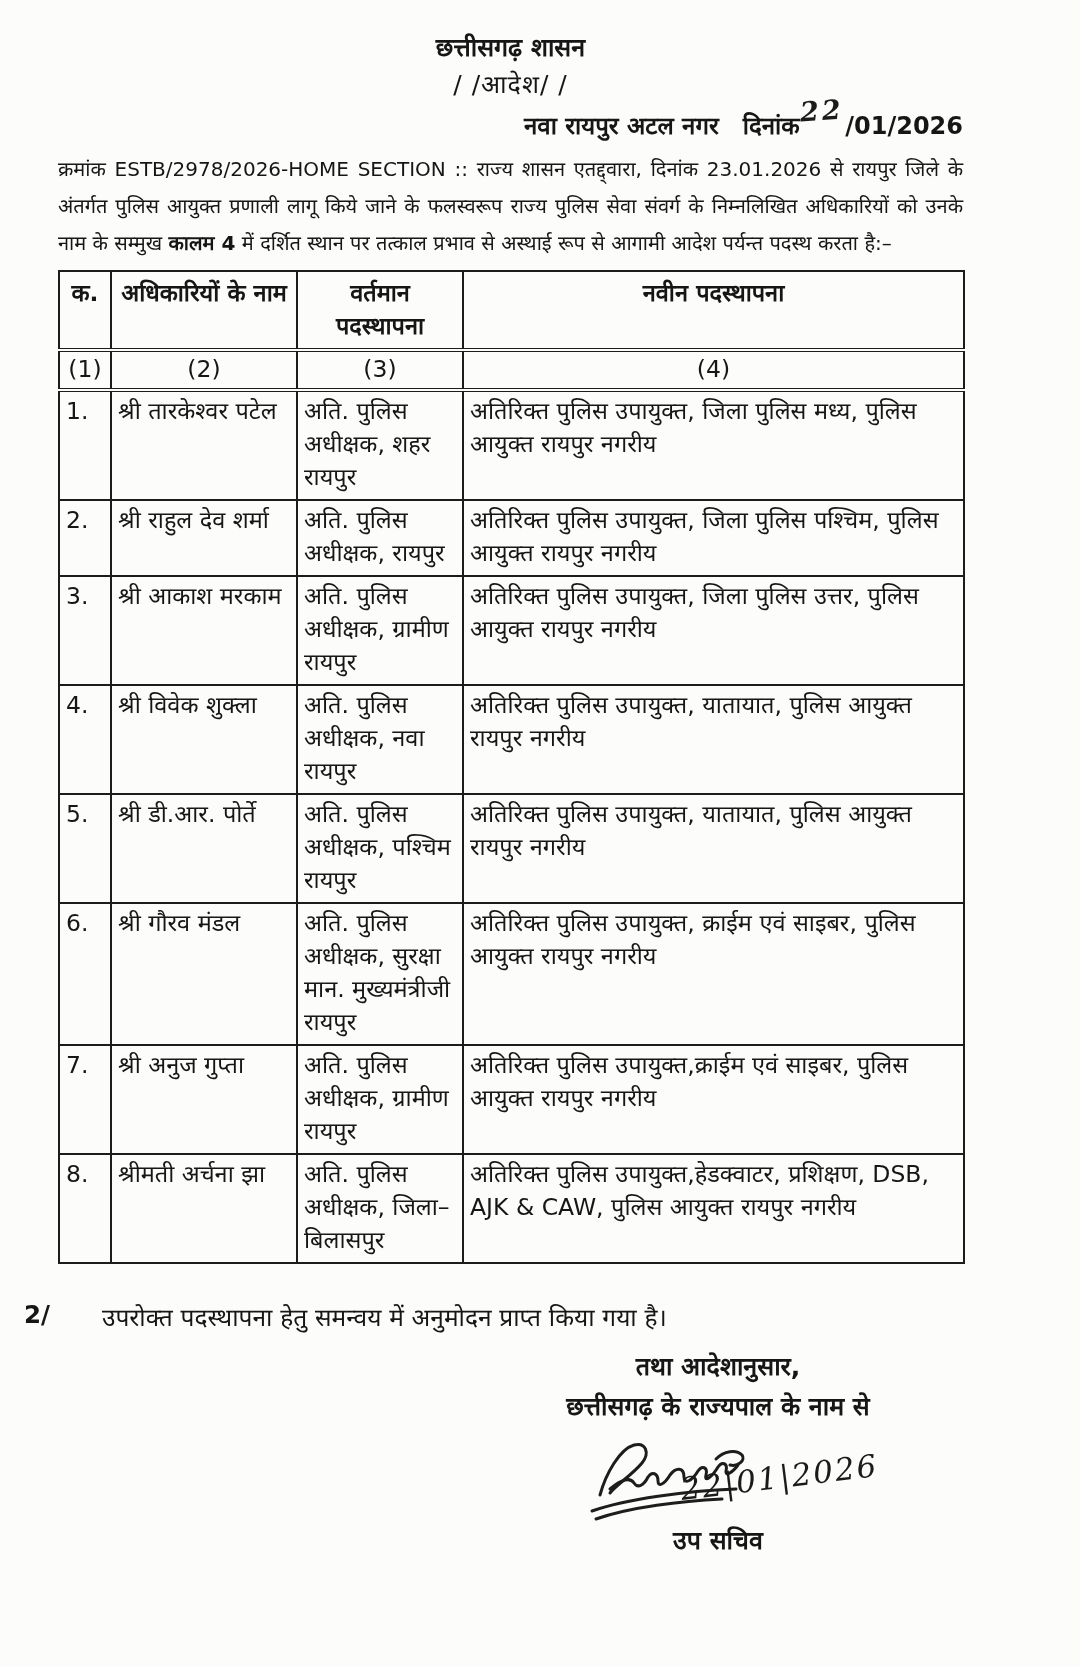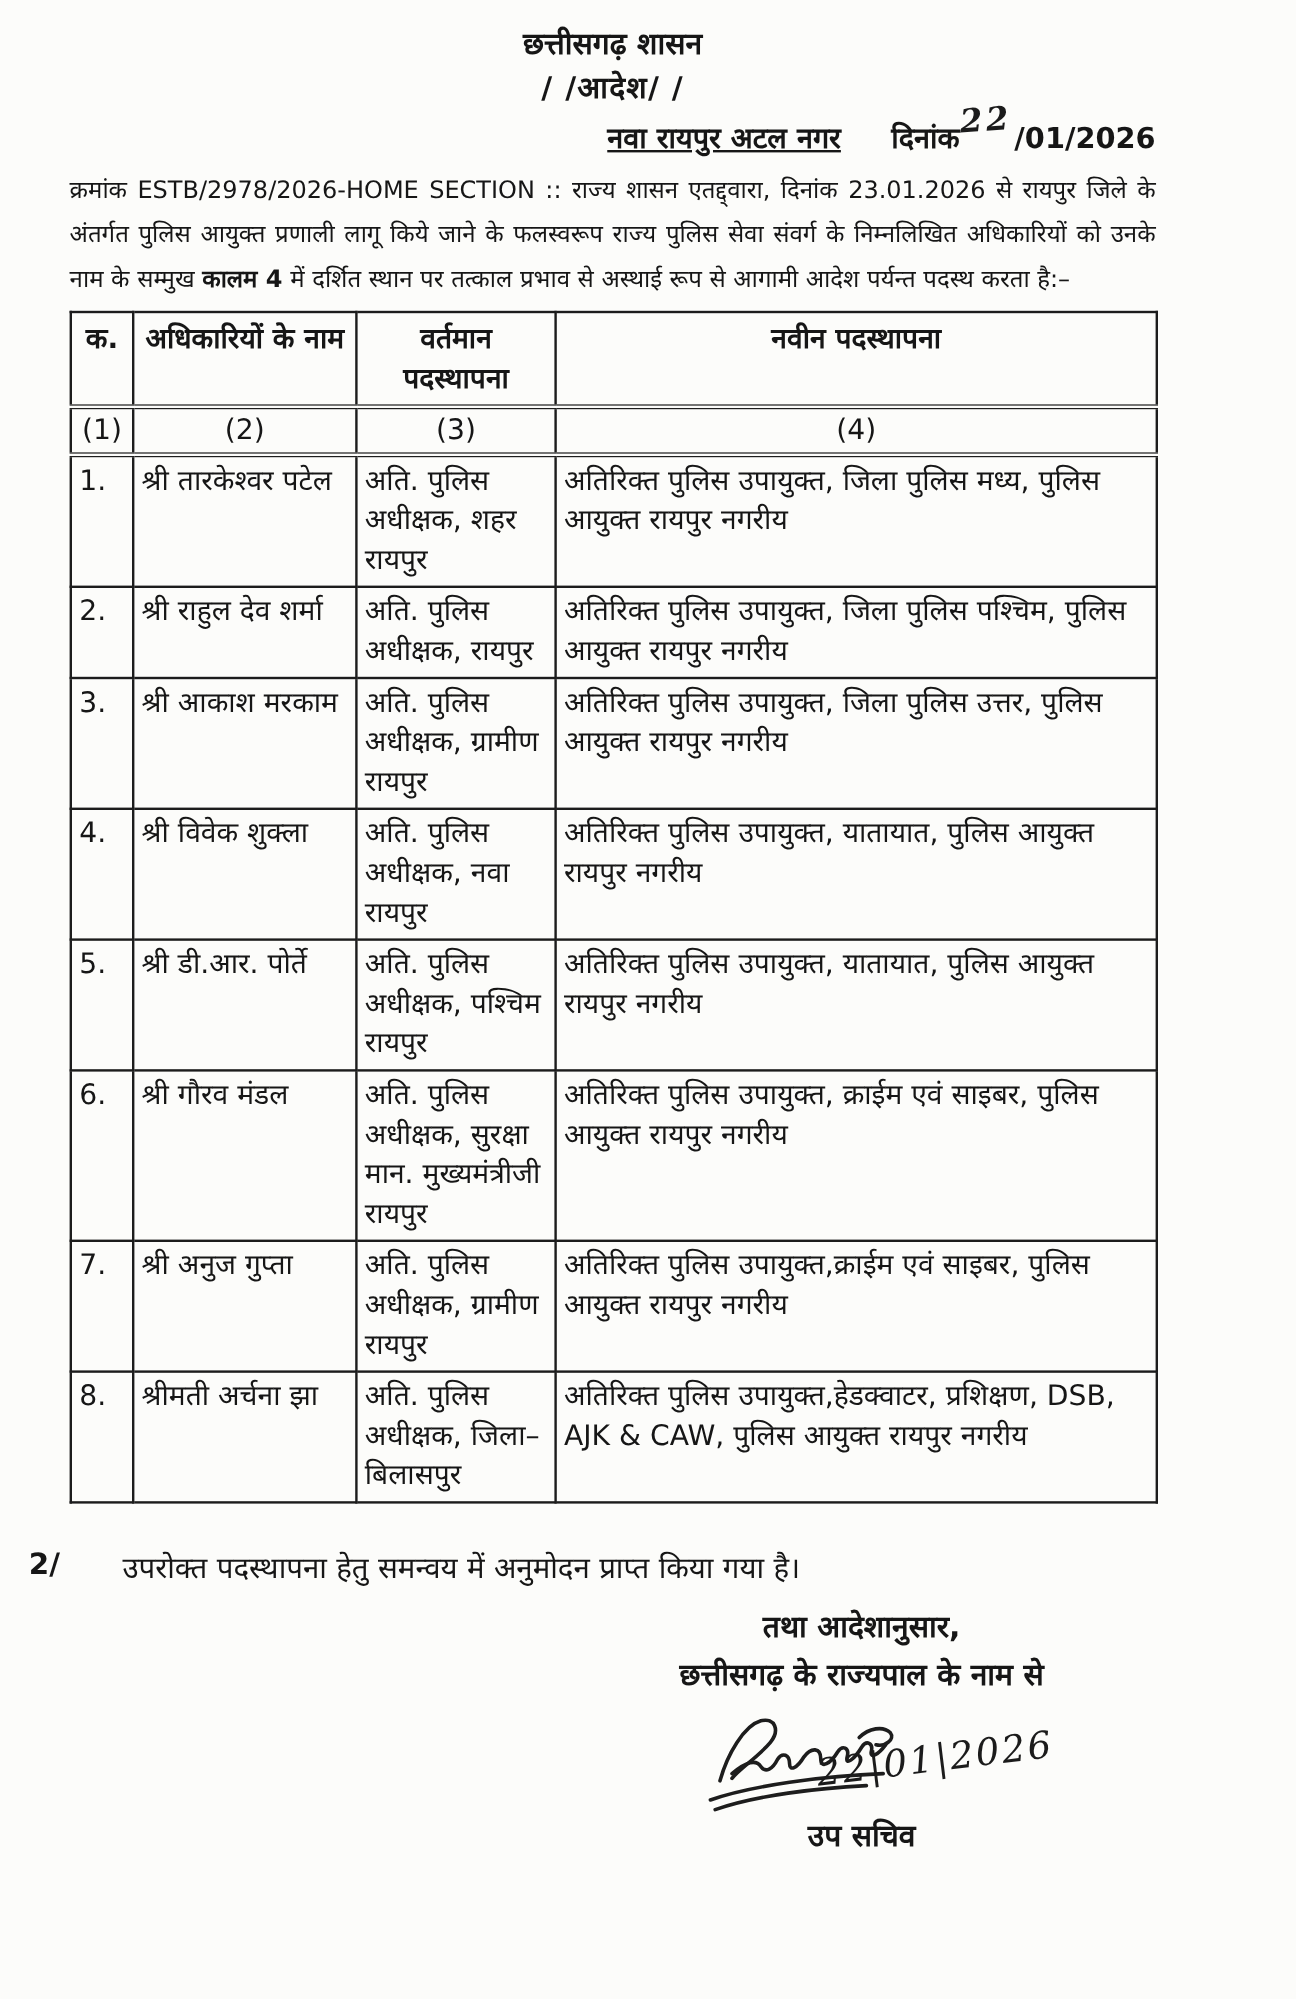--- a/index.html
+++ b/index.html
@@ -4,30 +4,30 @@
 <style>
   html,body{margin:0;padding:0;background:#d9d9d9;}
   .page{
     position:relative;
     width:1080px;height:1666px;
     background:#fcfcfa;
     color:#161616;
     font-family:"DejaVu Sans", sans-serif;
     overflow:hidden;
     box-sizing:border-box;
-    padding-top:21px;
+    padding-top:32px;
   }
   .content{margin-left:58px;width:905px;}
   .doc-header{text-align:center;font-weight:700;font-size:25px;line-height:31px;}
-  .order-title{text-align:center;font-weight:700;font-size:25px;margin-top:3px;letter-spacing:1px;}
+  .order-title{text-align:center;font-weight:400;font-size:25px;margin-top:3px;letter-spacing:1px;}
   .dateline{
     text-align:right;font-weight:700;font-size:24px;margin-top:8px;
     white-space:nowrap;
   }
-  .dateline .place{margin-right:42px;text-decoration:underline;}
+  .dateline .place{margin-right:24px;}
   .hand{
     font-family:"DejaVu Serif", serif;
     font-style:italic;
     color:#1b1b1b;
   }
   .hand-day{
     display:inline-block;
     font-size:27px;
     transform:translateY(-14px) rotate(-4deg);
     letter-spacing:3px;

